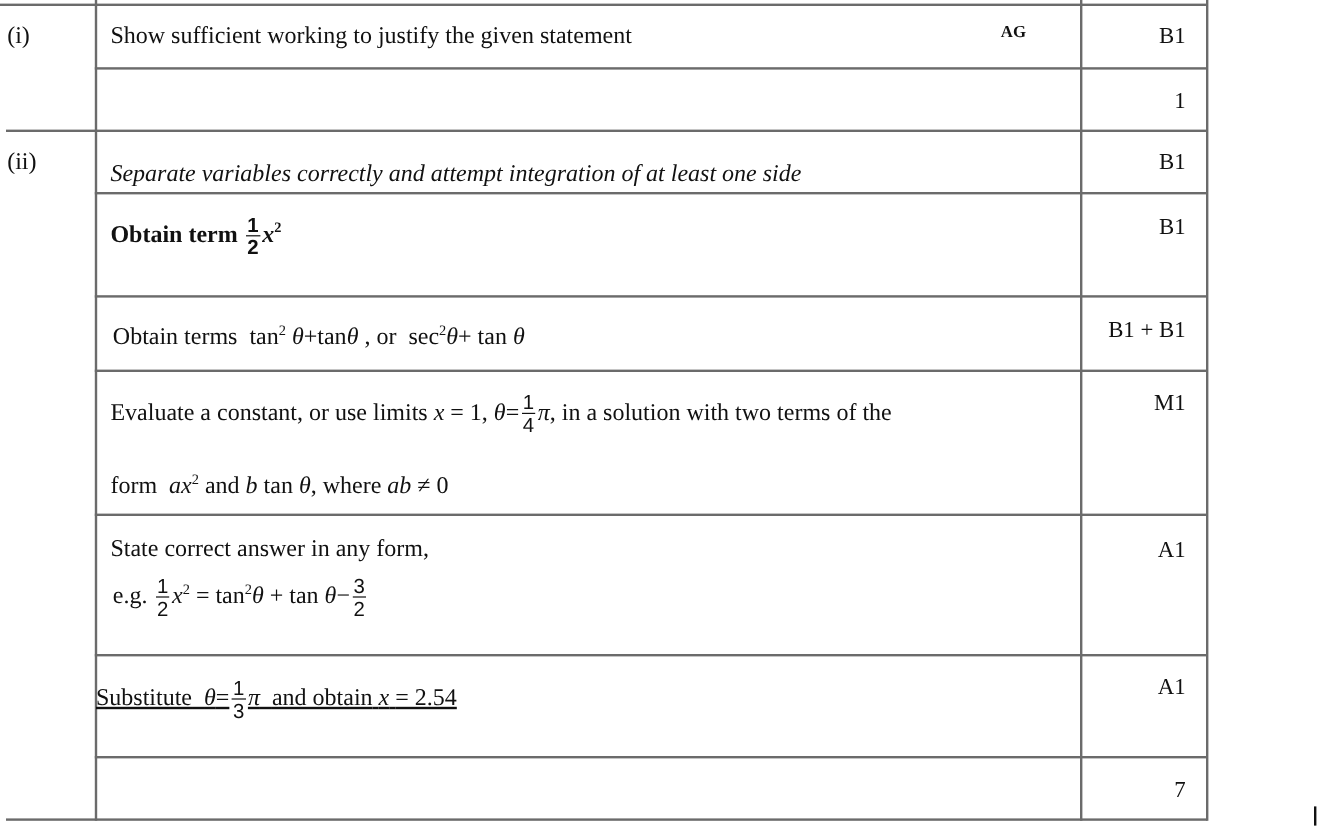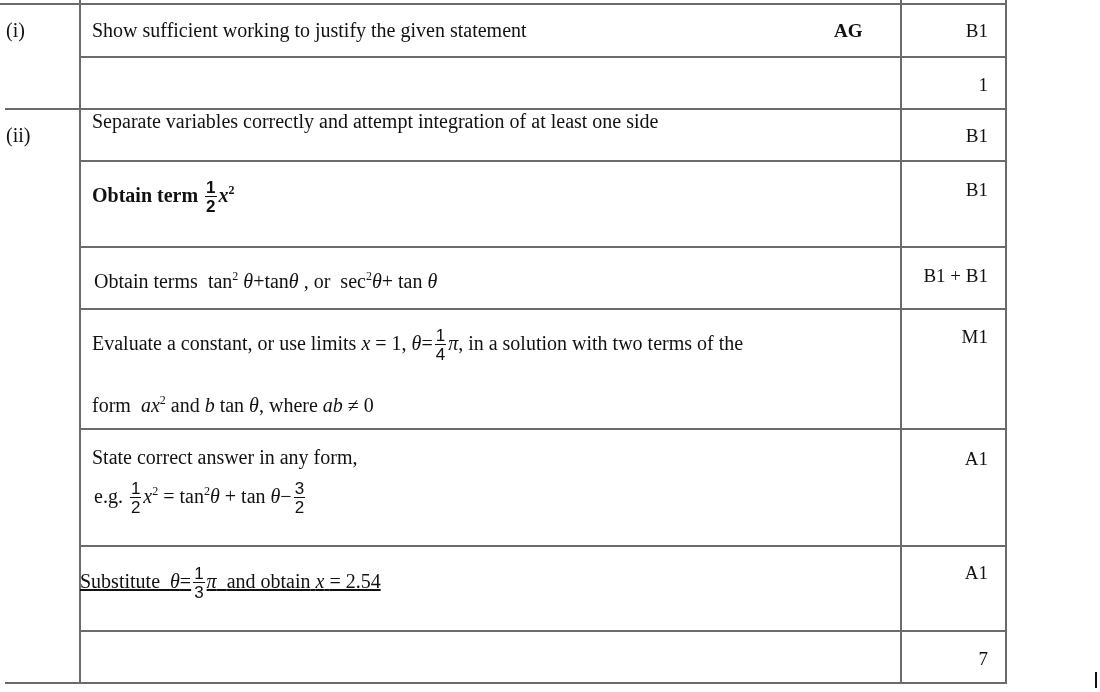--- a/index.html
+++ b/index.html
@@ -3,21 +3,21 @@
 <meta charset="utf-8">
 <style>
   html, body { margin:0; padding:0; background:#ffffff; }
   body { width:1100px; height:692px; position:relative; overflow:hidden;
          font-family:"Liberation Serif", "DejaVu Serif", serif; color:#111; }
   .hline { position:absolute; height:2px; background:#6b6b6b; }
   .vline { position:absolute; width:2px; background:#6b6b6b; }
   .txt { position:absolute; font-size:20px; white-space:nowrap; line-height:1; }
   .part { position:absolute; font-size:20px; line-height:1; }
   .mark { position:absolute; font-size:19px; font-weight:normal; right:112px; text-align:right; white-space:nowrap; line-height:1; }
-  .ag { position:absolute; font-size:19px; font-weight:bold; line-height:1; }
+  .ag { position:absolute; font-size:14px; font-weight:bold; line-height:1; }
   i.m { font-style:italic; }
   .frac { display:inline-block; vertical-align:middle; text-align:center; font-family:"Liberation Sans","DejaVu Sans",sans-serif; font-size:17px; line-height:1; margin:0 2px; }
   .frac .num { display:block; padding:0 1px; border-bottom:1px solid #111; }
   .frac .den { display:block; padding:0 1px; padding-top:1px; }
   sup { font-size:12px; vertical-align:8px; line-height:0; }
   .cursor { position:absolute; left:1095px; top:672px; width:2px; height:16px; background:#111; }
 </style>
 </head>
 <body>
 
@@ -37,21 +37,21 @@
 <div class="vline" style="left:1005px;top:0;height:684px;"></div>
 
 <div class="part" style="left:6px;top:20px;">(i)</div>
 <div class="txt" style="left:92px;top:20px;">Show sufficient working to justify the given statement</div>
 <div class="ag" style="left:834px;top:21px;">AG</div>
 <div class="mark" style="top:21px;">B1</div>
 
 <div class="mark" style="top:75px;">1</div>
 
 <div class="part" style="left:6px;top:125px;">(ii)</div>
-<div class="txt" style="left:92px;top:111px;">Separate variables correctly and attempt integration of at least one side</div>
+<div class="txt" style="left:92px;top:135px;font-style:italic;">Separate variables correctly and attempt integration of at least one side</div>
 <div class="mark" style="top:126px;">B1</div>
 
 <div class="txt" style="left:92px;top:179px;font-weight:bold;">
   <span>Obtain term</span>
   <span class="frac"><span class="num">1</span><span class="den">2</span></span><i class="m">x</i><sup>2</sup>
 </div>
 <div class="mark" style="top:180px;">B1</div>
 
 <div class="txt" style="left:94px;top:271px;text-align:right;">
   <span>Obtain terms</span>

